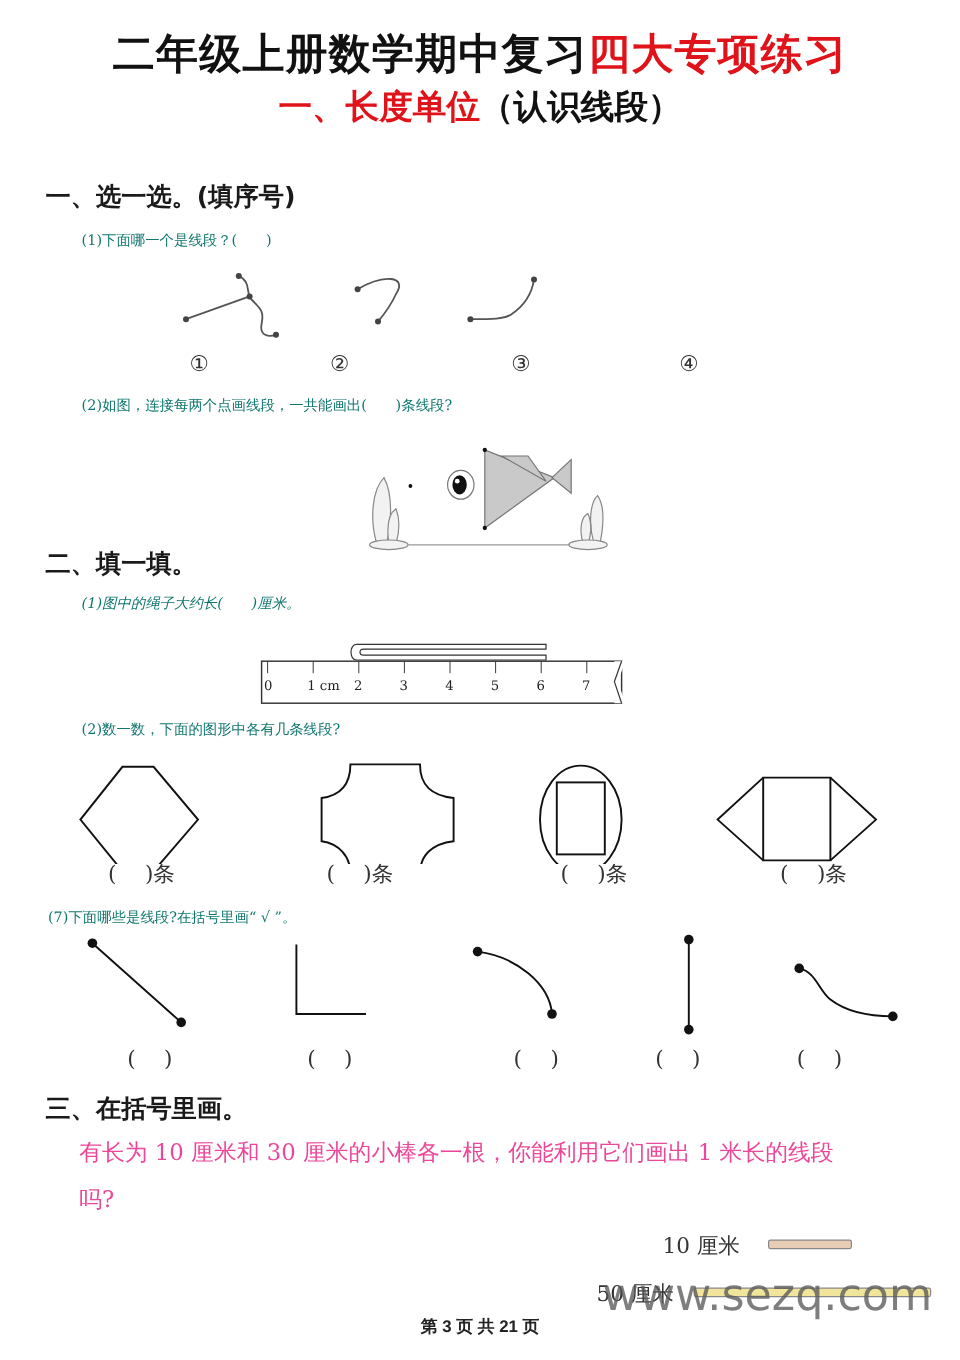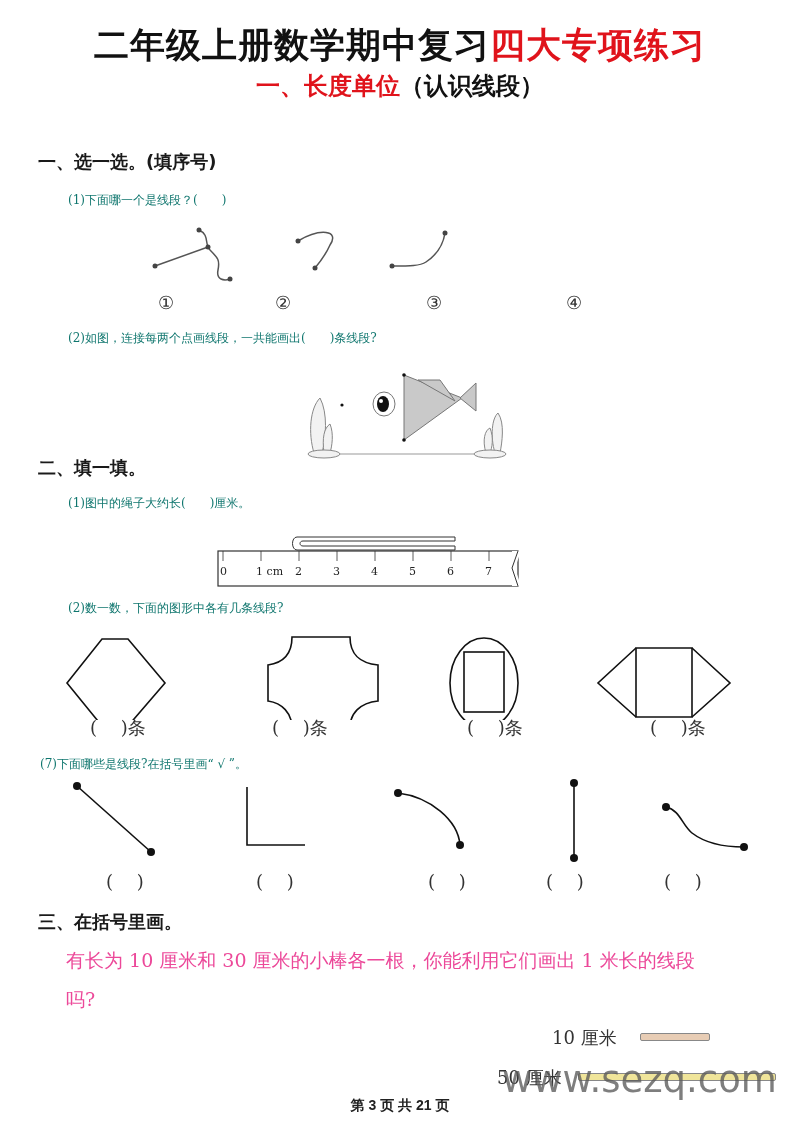--- a/index.html
+++ b/index.html
@@ -3,23 +3,23 @@
 <meta charset="utf-8">
 <style>
   html, body { margin:0; padding:0; background:#ffffff; }
   body { width:800px; height:1133px; position:relative; overflow:hidden;
          font-family: "DejaVu Serif", "Liberation Serif", serif; color:#222; }
   .abs { position:absolute; }
   .title1 { top:22px; left:0; width:800px; text-align:center; font-family:"DejaVu Sans","Liberation Sans",sans-serif;
             font-weight:bold; font-size:35px; letter-spacing:1px; color:#111; }
   .title1 .red { color:#e0131b; }
   .title2 { top:70px; left:0; width:800px; text-align:center; font-family:"DejaVu Sans","Liberation Sans",sans-serif;
-            font-weight:bold; font-size:24px; color:#111; }
+            font-weight:bold; font-size:28px; color:#111; }
   .title2 .red { color:#e0131b; }
-  .sec { font-family:"DejaVu Sans","Liberation Sans",sans-serif; font-weight:bold; font-size:18px; color:#1a1a1a; }
+  .sec { font-family:"DejaVu Sans","Liberation Sans",sans-serif; font-weight:bold; font-size:21px; color:#1a1a1a; }
   .q { font-size:12px; color:#0f766e; }
   .lbl { font-size:18px; color:#333; }
   .para { font-size:19px; color:#ec4899; }
   .footer { top:1097px; left:0; width:800px; text-align:center; font-family:Liberation Sans, sans-serif; font-size:14px; font-weight:bold; color:#222; }
   .wm { font-family:"DejaVu Sans","Liberation Sans",sans-serif; font-size:37px; color:rgba(90,90,90,0.78); }
 </style>
 </head>
 <body>
 
 <div class="abs title1">
@@ -72,21 +72,21 @@
     <path d="M24 85 C22 70, 24 60, 30 56 C34 66, 32 78, 30 85Z"></path>
     <path d="M195 85 C190 68, 192 50, 198 45 C205 55, 202 75, 200 85Z"></path>
     <path d="M186 85 C182 72, 185 62, 190 60 C194 70, 192 80, 190 85Z"></path>
     <ellipse cx="24" cy="86" rx="16" ry="4"></ellipse>
       <ellipse cx="190" cy="86" rx="16" ry="4"></ellipse>
   </g>
   <line x1="40" y1="86" x2="175" y2="86" stroke="#999" stroke-width="1"></line>
 </svg>
 
 <div class="abs sec" style="top:456px;left:38px;">二、填一填。</div>
-<div class="abs q" style="top:495px;left:68px;">(1)图中的绳子大约长(　　)厘米。</div>
+<div class="abs q" style="top:495px;left:68px;font-style:italic;">(1)图中的绳子大约长(　　)厘米。</div>
 
 <svg class="abs" style="top:530px;left:215px;" width="310" height="60">
   <g stroke="#333" stroke-width="1" fill="#fff">
     <path d="M82 7 L240 7 L240 11 L88 11 C84 11, 84 16, 88 16 L240 16 L240 20 L82 20 C76 20, 76 7, 82 7Z"></path>
   </g>
   <rect x="3" y="21" width="300" height="35" fill="#fff" stroke="#333" stroke-width="1.2"></rect>
   <polygon points="297,21 306,21 300,38 306,56 297,56" fill="#fff" stroke="none"></polygon>
   <path d="M303 21 L297 38 L303 56" stroke="#333" fill="none"></path>
   <g stroke="#333" stroke-width="0.8">
     <line x1="8" y1="21" x2="8" y2="31"></line>

